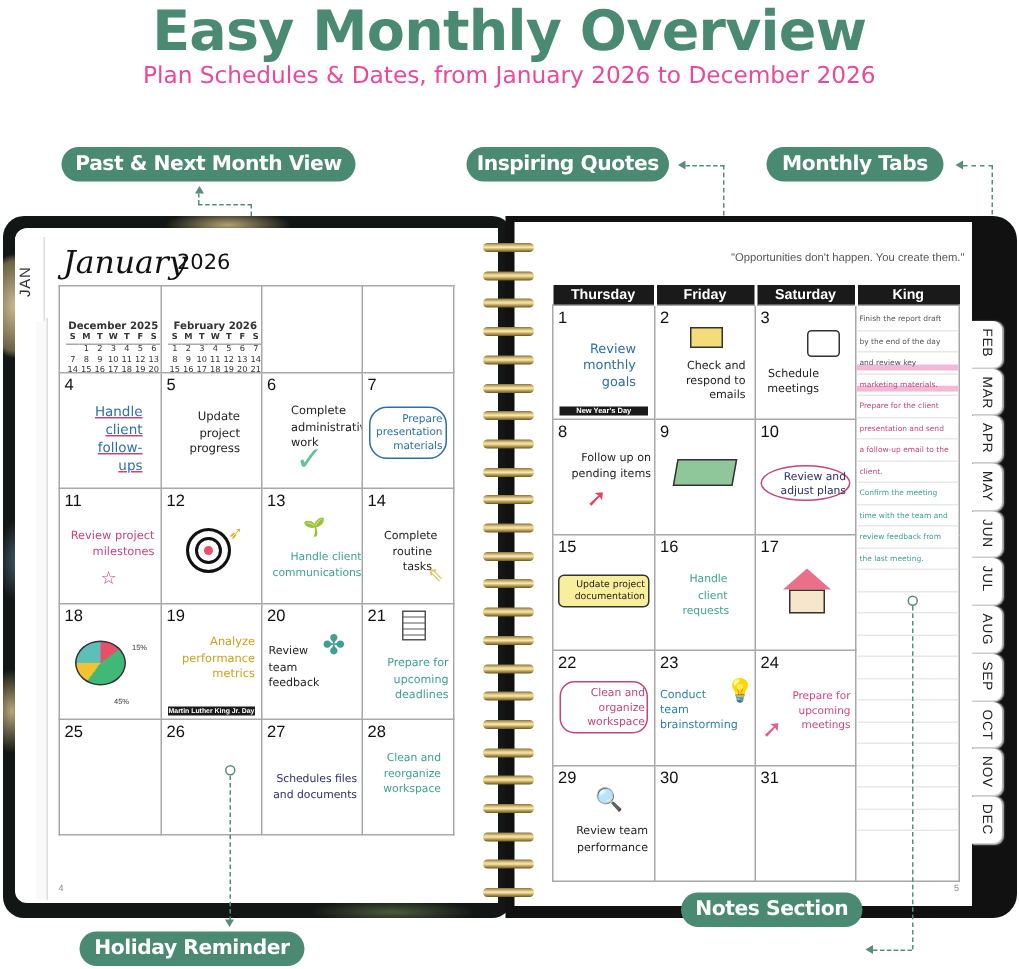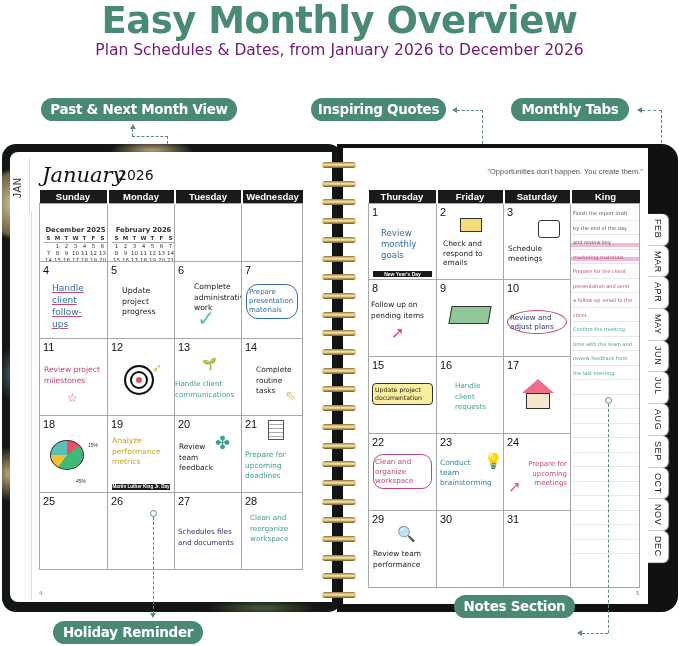--- a/index.html
+++ b/index.html
@@ -2,21 +2,21 @@
 <html><head>
 <meta charset="utf-8">
 <style>
   * { box-sizing: border-box; margin: 0; padding: 0; }
   html, body { width: 679px; height: 646px; background: #ffffff; overflow: hidden; }
   body { position: relative; font-family: "Liberation Sans", sans-serif; color: #111; }
 
   .title { position: absolute; top: 0; left: 0; width: 679px; text-align: center;
     font-family: "DejaVu Sans", sans-serif; font-weight: bold; font-size: 37px; color: #4a8a72; letter-spacing: -0.5px; line-height: 42px; }
   .subtitle { position: absolute; top: 41px; left: 0; width: 679px; text-align: center;
-    font-family: "DejaVu Sans", sans-serif; font-size: 15.5px; color: #701a75; }
+    font-family: "DejaVu Sans", sans-serif; font-size: 15.5px; color: #ec4899; }
 
   .pill { position: absolute; height: 23px; border-radius: 12px; background: #4a8a72; color: #fff;
     font-family: "DejaVu Sans", sans-serif; font-weight: bold; font-size: 13.5px; line-height: 23px; text-align: center; letter-spacing: -0.3px; }
 
   .dash-v { position: absolute; border-left: 1.2px dashed #5a8c7c; width: 0; }
   .dash-h { position: absolute; border-top: 1.2px dashed #5a8c7c; height: 0; }
   .dot { position: absolute; width: 7px; height: 7px; border: 1.2px solid #5a8c7c; border-radius: 50%; background: #fff; }
   .arrow-l { position: absolute; width: 0; height: 0; border-top: 3px solid transparent; border-bottom: 3px solid transparent; border-right: 5px solid #5a8c7c; }
   .arrow-u { position: absolute; width: 0; height: 0; border-left: 3px solid transparent; border-right: 3px solid transparent; border-bottom: 5px solid #5a8c7c; }
   .arrow-d { position: absolute; width: 0; height: 0; border-left: 3px solid transparent; border-right: 3px solid transparent; border-top: 5px solid #5a8c7c; }
@@ -40,21 +40,21 @@
   .tab-strip-left { position: absolute; left: 24px; top: 212px; width: 8px; height: 388px; border-right: 1px solid #ddd; background: #fafafa; }
 
   .month-title { position: absolute; left: 42px; top: 163px; font-family: "DejaVu Serif", serif; font-style: italic; font-size: 21px; color: #111; }
   .month-year { position: absolute; left: 118px; top: 167px; font-family: "DejaVu Sans", sans-serif; font-size: 14px; color: #111; }
 
   .cal { position: absolute; border-collapse: collapse; table-layout: fixed; }
   .cal th { background: #1a1a1a; color: #fff; font-size: 9.5px; font-weight: bold; height: 13px; line-height: 13px; text-align: center; border-left: 2px solid #fff; }
   .cal th:first-child { border-left: none; }
   .cal td { border: 1px solid #a8a8a8; vertical-align: top; position: relative; padding: 2px 3px; overflow: hidden; }
   .cal .num { font-size: 11px; color: #111; display: block; }
-  .note { position: absolute; left: 0; right: 0; text-align: left; font-family: "DejaVu Sans", sans-serif; font-size: 7.6px; line-height: 10.5px; }
+  .note { position: absolute; left: 0; right: 0; text-align: right; font-family: "DejaVu Sans", sans-serif; font-size: 7.6px; line-height: 10.5px; }
   .ico { position: absolute; font-size: 18px; line-height: 18px; }
 
   .mini { position: absolute; font-size: 5.5px; color: #333; font-family: "DejaVu Sans", sans-serif; }
   .mini .mt { font-weight: bold; font-size: 6.8px; margin-bottom: 1px; text-align: center; }
   .mini .row { display: flex; }
   .mini .row span { width: 9px; text-align: center; line-height: 7px; }
   .mini .hdr span { font-weight: bold; border-bottom: 0.6px solid #aaa; }
 
   .holiday { position: absolute; left: 4px; right: 4px; bottom: 2px; background: #1a1a1a; color: #fff; font-size: 4.6px; font-weight: bold; text-align: center; height: 6px; line-height: 6px; }
 
@@ -139,26 +139,20 @@
 <div class="month-year">2026</div>
 
 <table class="cal" style="left:39px; top:190px; width:263px;">
   <colgroup>
       <col style="width:68px">
       <col style="width:67px">
       <col style="width:67px">
       <col style="width:61px">
     </colgroup>
   <tbody>
-      <tr style="height:13px">
-    <th>Sunday</th>
-    <th>Monday</th>
-    <th>Tuesday</th>
-    <th>Wednesday</th>
-  </tr>
   <tr style="height:58px">
     <td>
       <div class="mini" id="mini-prev" style="left:4px; top:22px;">
             <div class="mt">December 2025</div>
             <div class="row hdr">
               <span>S</span>
               <span>M</span>
               <span>T</span>
               <span>W</span>
               <span>T</span>

